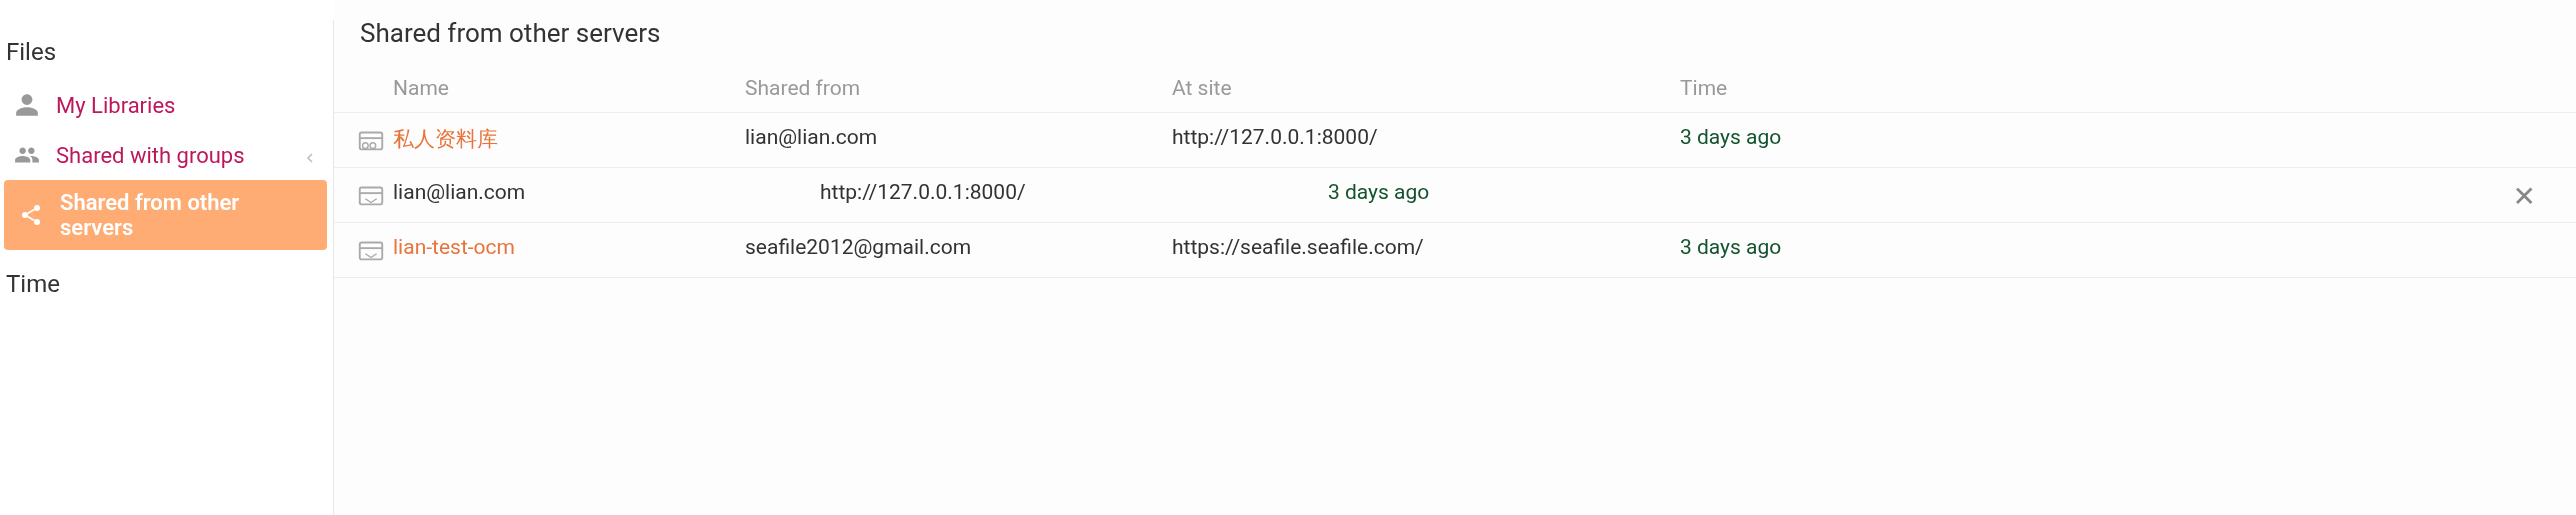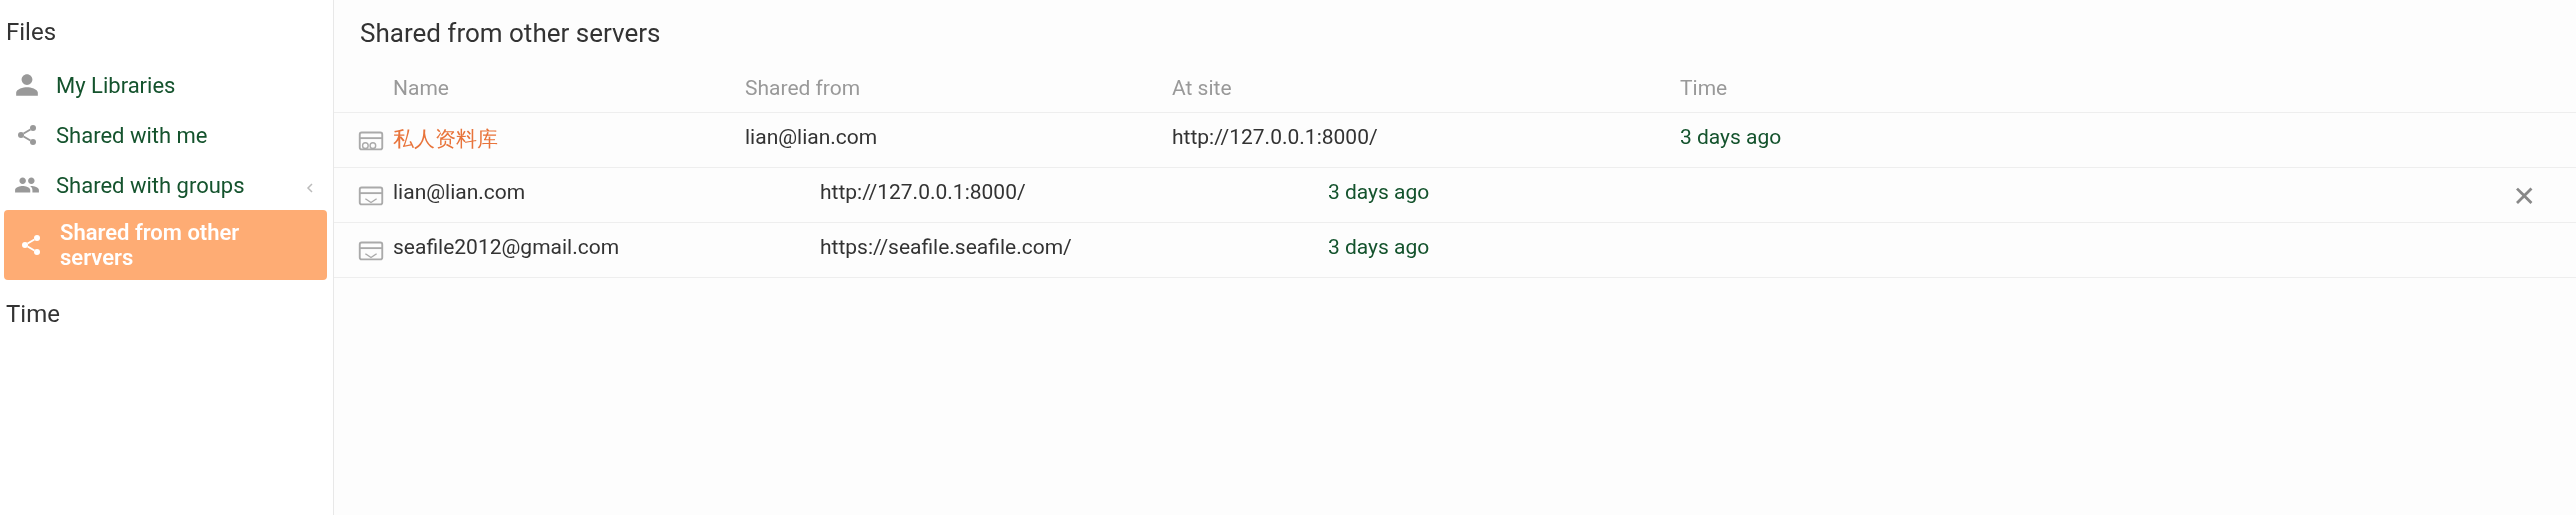--- a/index.html
+++ b/index.html
@@ -13,34 +13,35 @@
       color: #333;
       display: flex;
       height: 516px;
       width: 2576px;
     }
     .sidebar {
       width: 334px;
       background: #ffffff;
       border-right: 1px solid #e8e8e8;
       padding-top: 18px;
+      margin-top: 20px;
     }
     .sidebar-section-header {
       font-size: 24px;
       color: #333;
       padding: 0 0 14px 6px;
       font-weight: 400;
     }
     .sidebar-item {
       display: flex;
       align-items: center;
       padding: 10px 10px 10px 12px;
       cursor: pointer;
       font-size: 22px;
-      color: #14532d;
+      color: #be185d;
       position: relative;
     }
     .sidebar-item.active {
       background: #feac74;
       color: #ffffff;
       border-radius: 4px;
       margin: 0 6px 0 4px;
       font-weight: 600;
     }
     .sidebar-item-icon {
@@ -148,31 +149,20 @@
 
   <div class="sidebar-item">
     <span class="sidebar-item-icon">
       <svg viewBox="0 0 24 24" width="26" height="26">
           <path d="M12 12c2.7 0 5-2.3 5-5s-2.3-5-5-5-5 2.3-5 5 2.3 5 5 5zm0 2c-3.3 0-10 1.7-10 5v3h20v-3c0-3.3-6.7-5-10-5z"></path>
         </svg>
     </span>
     <span>My Libraries</span>
   </div>
 
-  <div class="sidebar-item">
-    <span class="sidebar-item-icon">
-      <svg viewBox="0 0 24 24" width="24" height="24">
-          <circle cx="18" cy="5" r="3"></circle>
-          <circle cx="6" cy="12" r="3"></circle>
-          <circle cx="18" cy="19" r="3"></circle>
-          <path d="M8.6 13.5l6.8 4M15.4 6.5l-6.8 4" stroke="#999" stroke-width="2" fill="none"></path>
-        </svg>
-    </span>
-    <span>Shared with me</span>
-  </div>
 
   <div class="sidebar-item">
     <span class="sidebar-item-icon">
       <svg viewBox="0 0 24 24" width="26" height="26">
           <path d="M16 11c1.7 0 3-1.3 3-3s-1.3-3-3-3-3 1.3-3 3 1.3 3 3 3zm-8 0c1.7 0 3-1.3 3-3s-1.3-3-3-3-3 1.3-3 3 1.3 3 3 3zm0 2c-2.3 0-7 1.2-7 3.5V19h14v-2.5c0-2.3-4.7-3.5-7-3.5zm8 0c-.3 0-.6 0-1 .1 1.2.8 2 2 2 3.4V19h6v-2.5c0-2.3-4.7-3.5-7-3.5z"></path>
         </svg>
     </span>
     <span>Shared with groups</span>
     <span class="sidebar-item-caret">
       <svg viewBox="0 0 10 10" width="10" height="10">
@@ -241,19 +231,20 @@
     </div>
 
     <div class="table-row">
       <div class="col-icon library-icon">
         <svg viewBox="0 0 32 32" width="30" height="30">
             <rect x="4" y="8" width="24" height="18" rx="2" fill="none" stroke="#aaa" stroke-width="2"></rect>
             <path d="M4 14h24" stroke="#aaa" stroke-width="2"></path>
             <path d="M10 20l6 4 6-4" fill="none" stroke="#aaa" stroke-width="1.5"></path>
           </svg>
       </div>
+      <div class="col-name link-text">lian-test-ocm</div>
       <div class="col-shared-from">seafile2012@gmail.com</div>
       <div class="col-at-site">https://seafile.seafile.com/</div>
       <div class="col-time">3 days ago</div>
     </div>
   </div>
 </div>
 
 
 </body></html>

